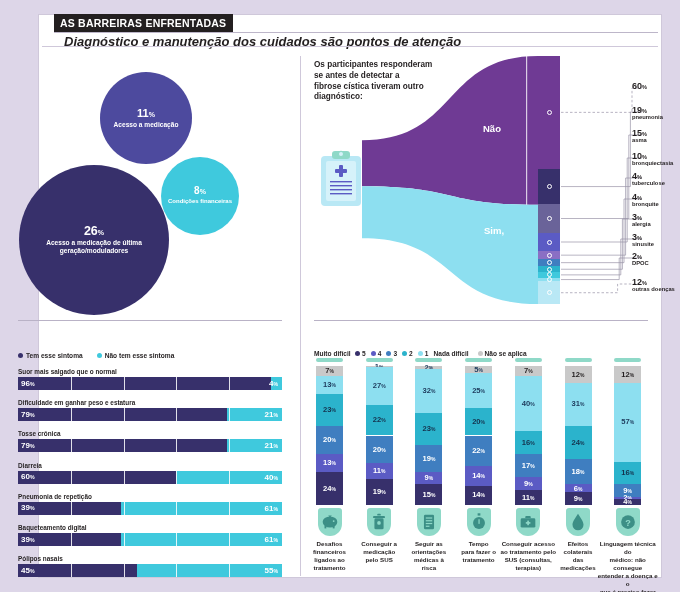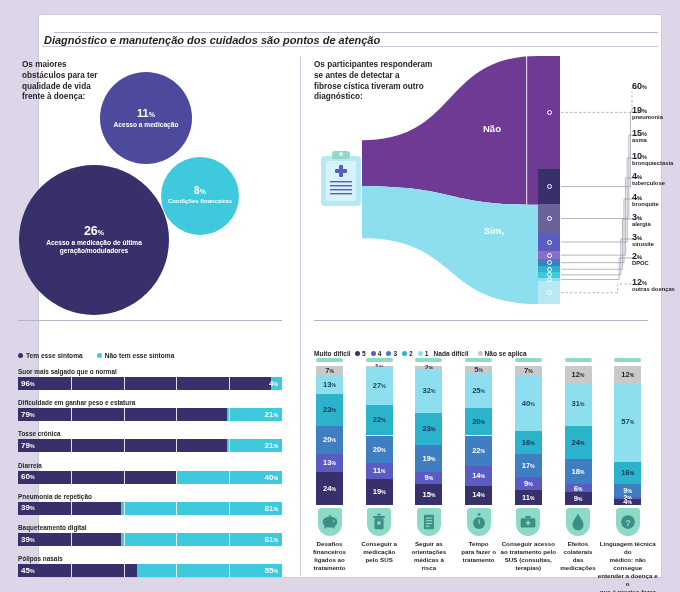--- a/index.html
+++ b/index.html
@@ -19,22 +19,22 @@
     position:absolute;left:54px;top:14px;
     background:#231f20;color:#ffffff;
     font-size:10.5px;font-weight:bold;letter-spacing:.2px;
     padding:3px 7px 3px 6px;
     white-space:nowrap;
   }
   .hdr-rule{
     position:absolute;left:54px;top:32px;width:604px;height:1px;background:#bdb6c9;
   }
   .hdr-sub{
-    position:absolute;left:44px;top:34px;
-    font-size:11px;font-style:italic;color:#231f20;font-weight:bold;
+    position:absolute;left:64px;top:34px;
+    font-size:13px;font-style:italic;color:#231f20;font-weight:bold;
     white-space:nowrap;
   }
   .hdr-rule2{
     position:absolute;left:42px;top:46px;width:616px;height:1px;background:#cfc8da;
   }
   
   .q-title{
     position:absolute;font-size:8.2px;font-weight:bold;color:#231f20;line-height:1.32;
   }
   .divider-h{position:absolute;height:1px;background:#b9b2c6;}
@@ -80,31 +80,28 @@
   .lg-dot{width:5px;height:5px;border-radius:50%;display:inline-block;}
   .lg-txt{font-size:6.6px;font-weight:bold;color:#231f20;}
 </style>
 </head>
 <body>
 
 <div class="page">
   <div class="card"></div>
 
   <div class="hdr-rule"></div>
+  <div class="hdr-bar">AS BARREIRAS ENFRENTADAS</div>
   <div class="hdr-sub">Diagnóstico e manutenção dos cuidados são pontos de atenção</div>
   <div class="hdr-rule2"></div>
 
   <div class="divider-v" style="left:300px;top:56px;height:520px;"></div>
   <div class="divider-h" style="left:18px;top:320px;width:264px;"></div>
   <div class="divider-h" style="left:314px;top:320px;width:334px;"></div>
 
-  <div class="q-title" style="left:22px;top:60px;width:130px;white-space:pre-line;">Os maiores
-obstáculos para ter
-qualidade de vida
-frente à doença:</div>
 
   <div id="bubbles">
       <div class="bubble b-mid" style="left: 100px; top: 72px; width: 92px; height: 92px; background: rgb(77, 74, 158);">
         <div class="big">11<span class="pc">%</span></div>
         <div class="cap">Acesso a medicação</div>
       </div>
       <div class="bubble b-small" style="left: 161px; top: 157px; width: 78px; height: 78px; background: rgb(63, 201, 221);">
         <div class="big">8<span class="pc">%</span></div>
         <div class="cap">Condições financeiras</div>
       </div>

